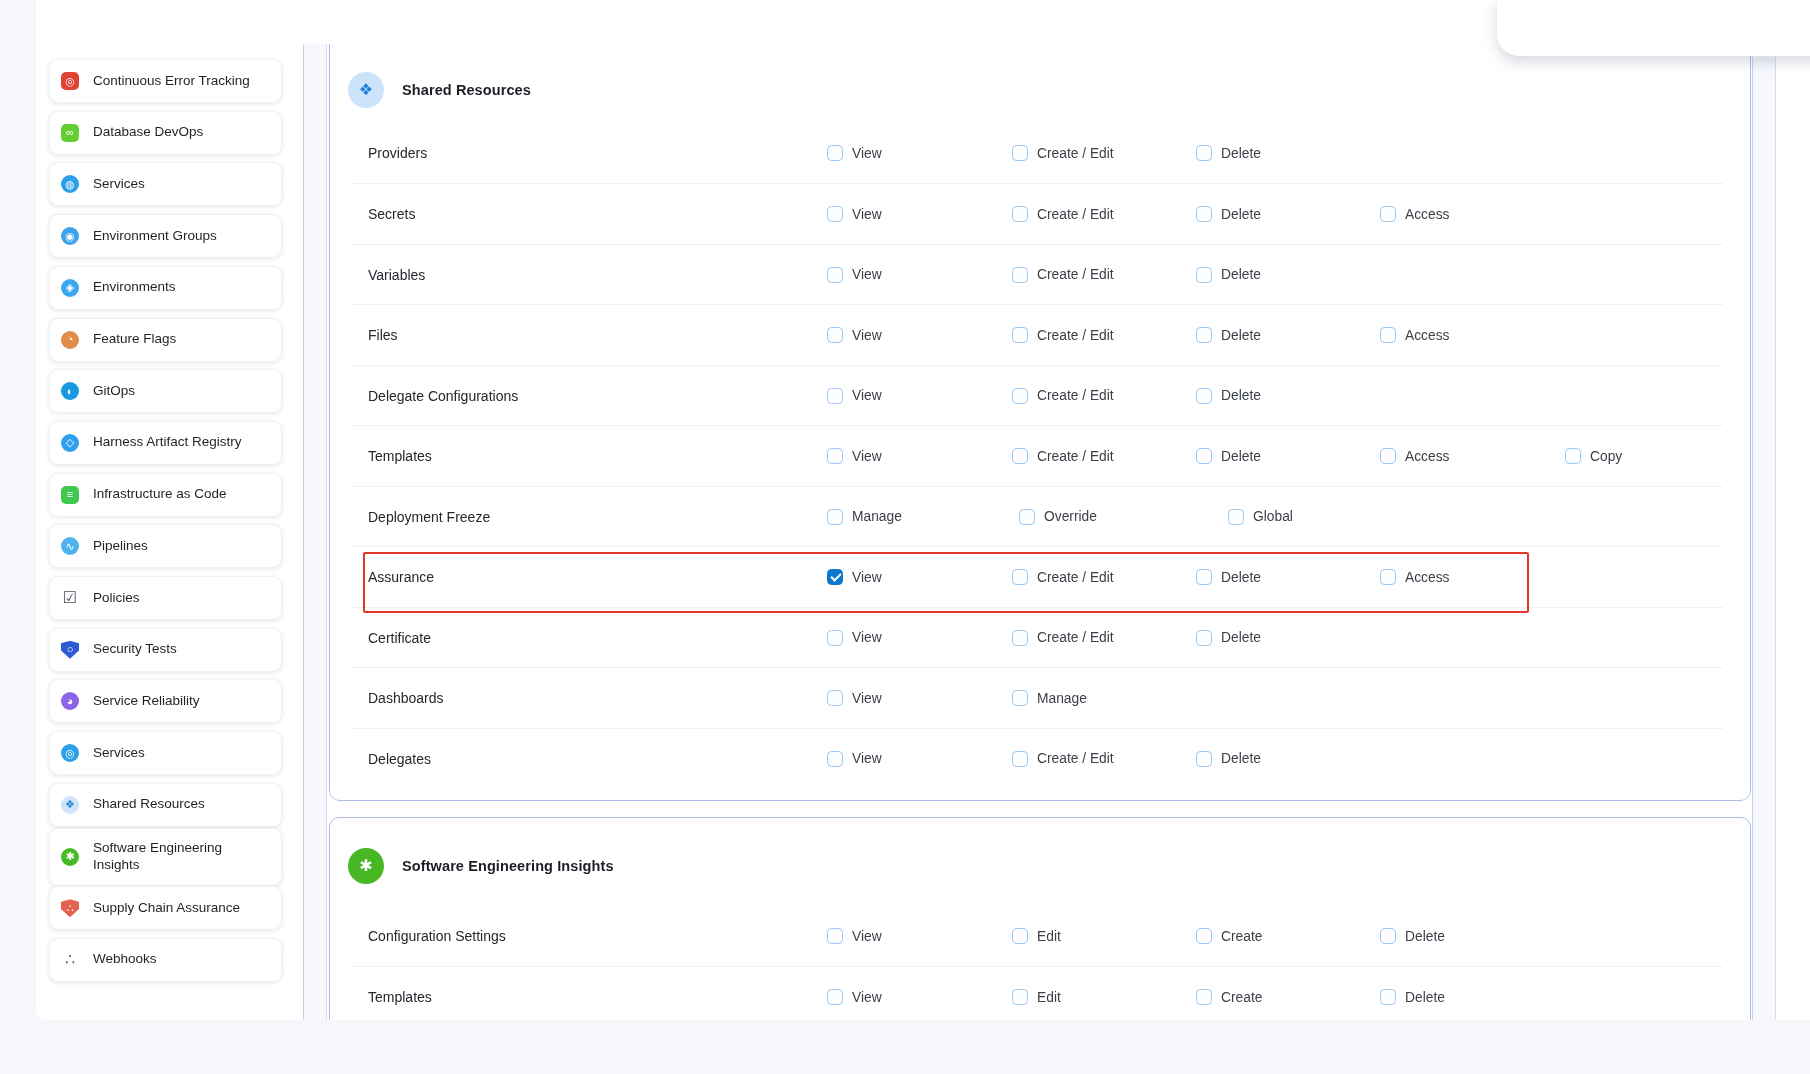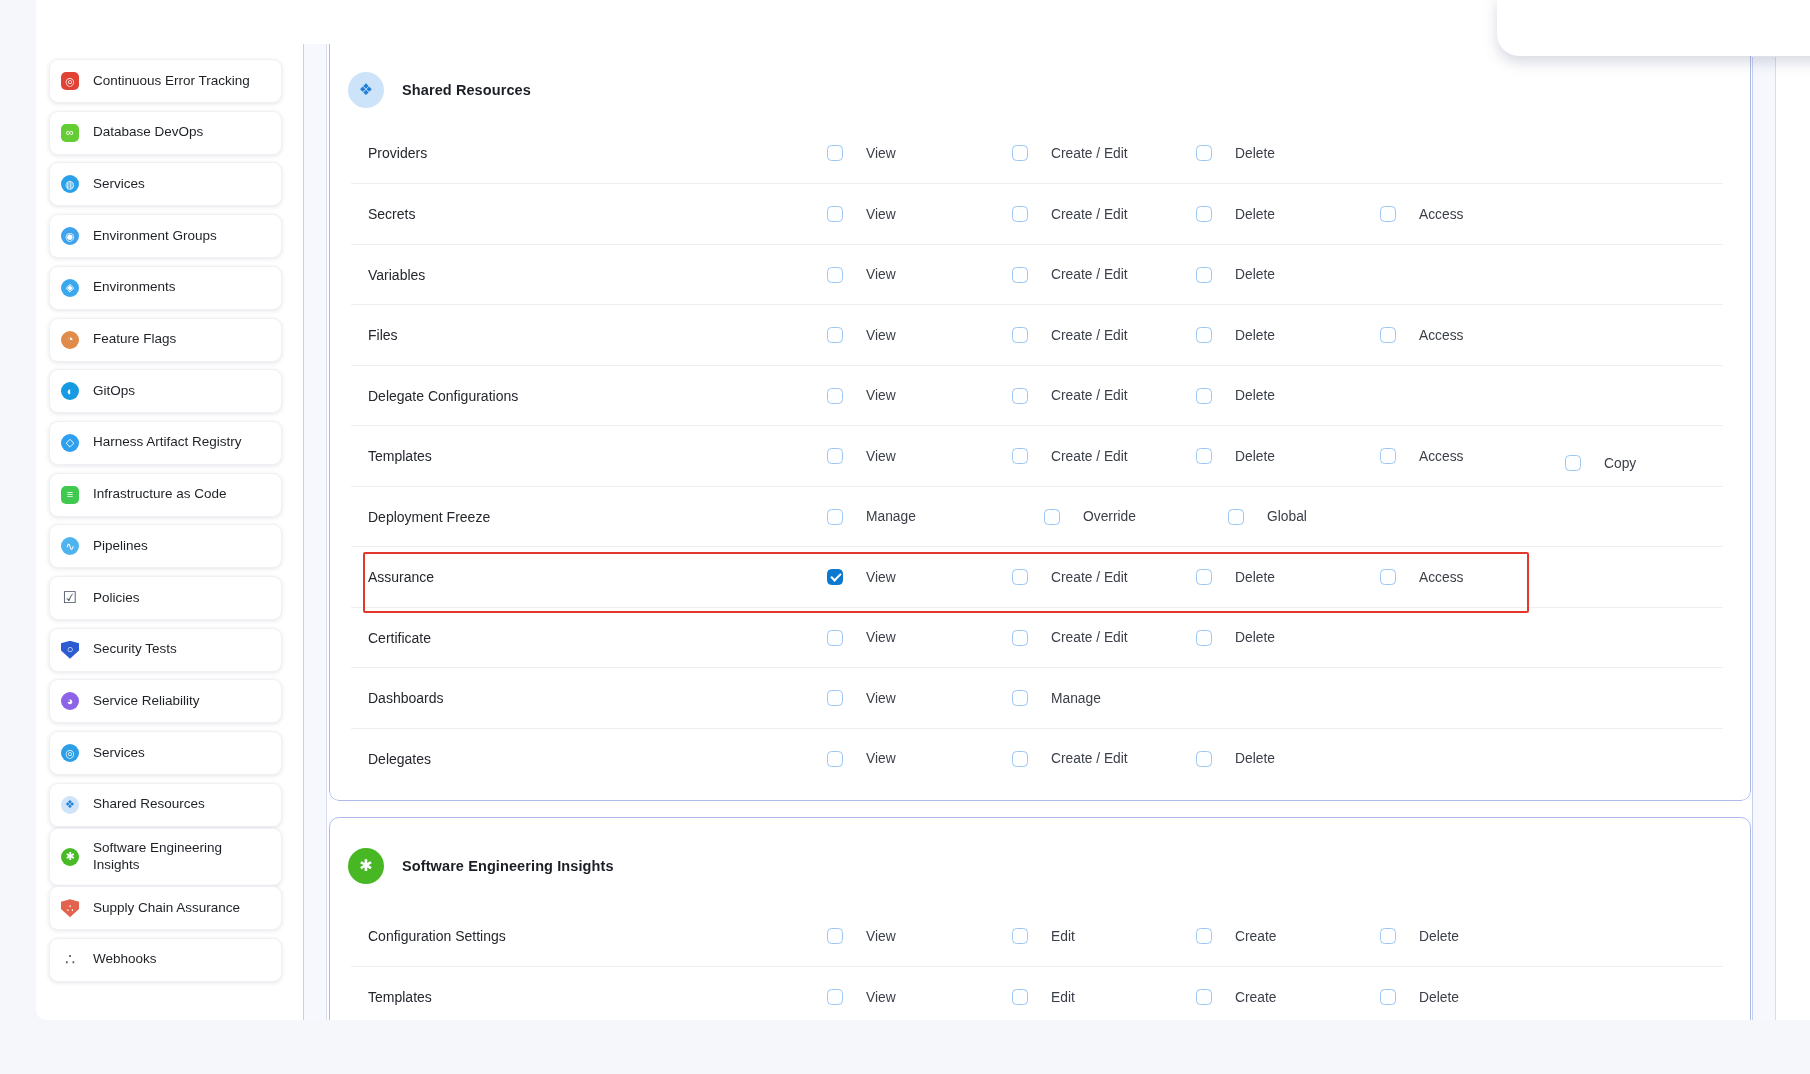--- a/index.html
+++ b/index.html
@@ -26,21 +26,21 @@
   .clip{position:absolute;overflow:hidden;}
   .panel{position:absolute;left:0;right:0;background:#fff;border:1.5px solid #aeb9ec;border-radius:10px;box-sizing:border-box;}
   .sec-header{position:absolute;display:flex;align-items:center;z-index:5;}
   .sec-ic{width:36px;height:36px;border-radius:50%;display:flex;align-items:center;justify-content:center;
           font-size:16px;flex:none;}
   .sec-title{font-size:14.5px;font-weight:700;color:#1b1e24;margin-left:18px;letter-spacing:.1px;}
   .rows{position:absolute;width:1372px;z-index:5;}
   .prow{position:relative;height:60.5px;display:flex;align-items:center;box-sizing:border-box;}
   .prow + .prow{border-top:1px solid #edeff3;}
   .prow-label{font-size:14px;color:#24272d;padding-left:17px;}
-  .perm{position:absolute;top:50%;transform:translateY(-50%);display:flex;align-items:center;gap:23px;cursor:pointer;padding-left:16px;}
+  .perm{position:absolute;top:50%;transform:translateY(-50%);display:flex;align-items:center;gap:9px;cursor:pointer;padding-left:16px;}
   .cb{width:16px;height:16px;border:1.5px solid #9cc7f3;border-radius:4.5px;background:#fdfeff;box-sizing:border-box;flex:none;}
   .cb.checked{background:#0b79d0;border-color:#0b79d0;}
   .cb.checked::after{content:"";display:block;width:8px;height:4px;border-left:2px solid #fff;border-bottom:2px solid #fff;
                      transform:rotate(-45deg);margin:3px 0 0 2.5px;}
   .perm-label{font-size:13.8px;color:#3a3f48;}
   
   .hl-box{position:absolute;border:2px solid #e4372b;border-radius:2px;background:transparent;z-index:8;pointer-events:none;}
   
   .sheet{position:absolute;left:1497px;top:-4px;width:330px;height:60px;background:#fff;
          border-bottom-left-radius:22px;box-shadow:0 6px 14px rgba(95,105,135,.25);z-index:9;}
@@ -232,32 +232,32 @@
           <span class="perm-label">Create / Edit</span>
         </span>
         <span class="perm" style="left: 829px;">
           <span class="cb"></span>
           <span class="perm-label">Delete</span>
         </span>
         <span class="perm" style="left: 1013px;">
           <span class="cb"></span>
           <span class="perm-label">Access</span>
         </span>
-        <span class="perm" style="left: 1198px; margin-top: 7px;">
+        <span class="perm" style="left: 1198px;">
           <span class="cb"></span>
           <span class="perm-label">Copy</span>
         </span>
       </div>
       <div class="prow">
         <span class="prow-label">Deployment Freeze</span>
         <span class="perm" style="left: 460px;">
           <span class="cb"></span>
           <span class="perm-label">Manage</span>
         </span>
-        <span class="perm" style="left: 677px; text-align: center;">
+        <span class="perm" style="left: 652px; text-align: center;">
           <span class="cb"></span>
           <span class="perm-label">Override</span>
         </span>
         <span class="perm" style="left: 861px;">
           <span class="cb"></span>
           <span class="perm-label">Global</span>
         </span>
       </div>
       <div class="prow">
         <span class="prow-label">Assurance</span>

